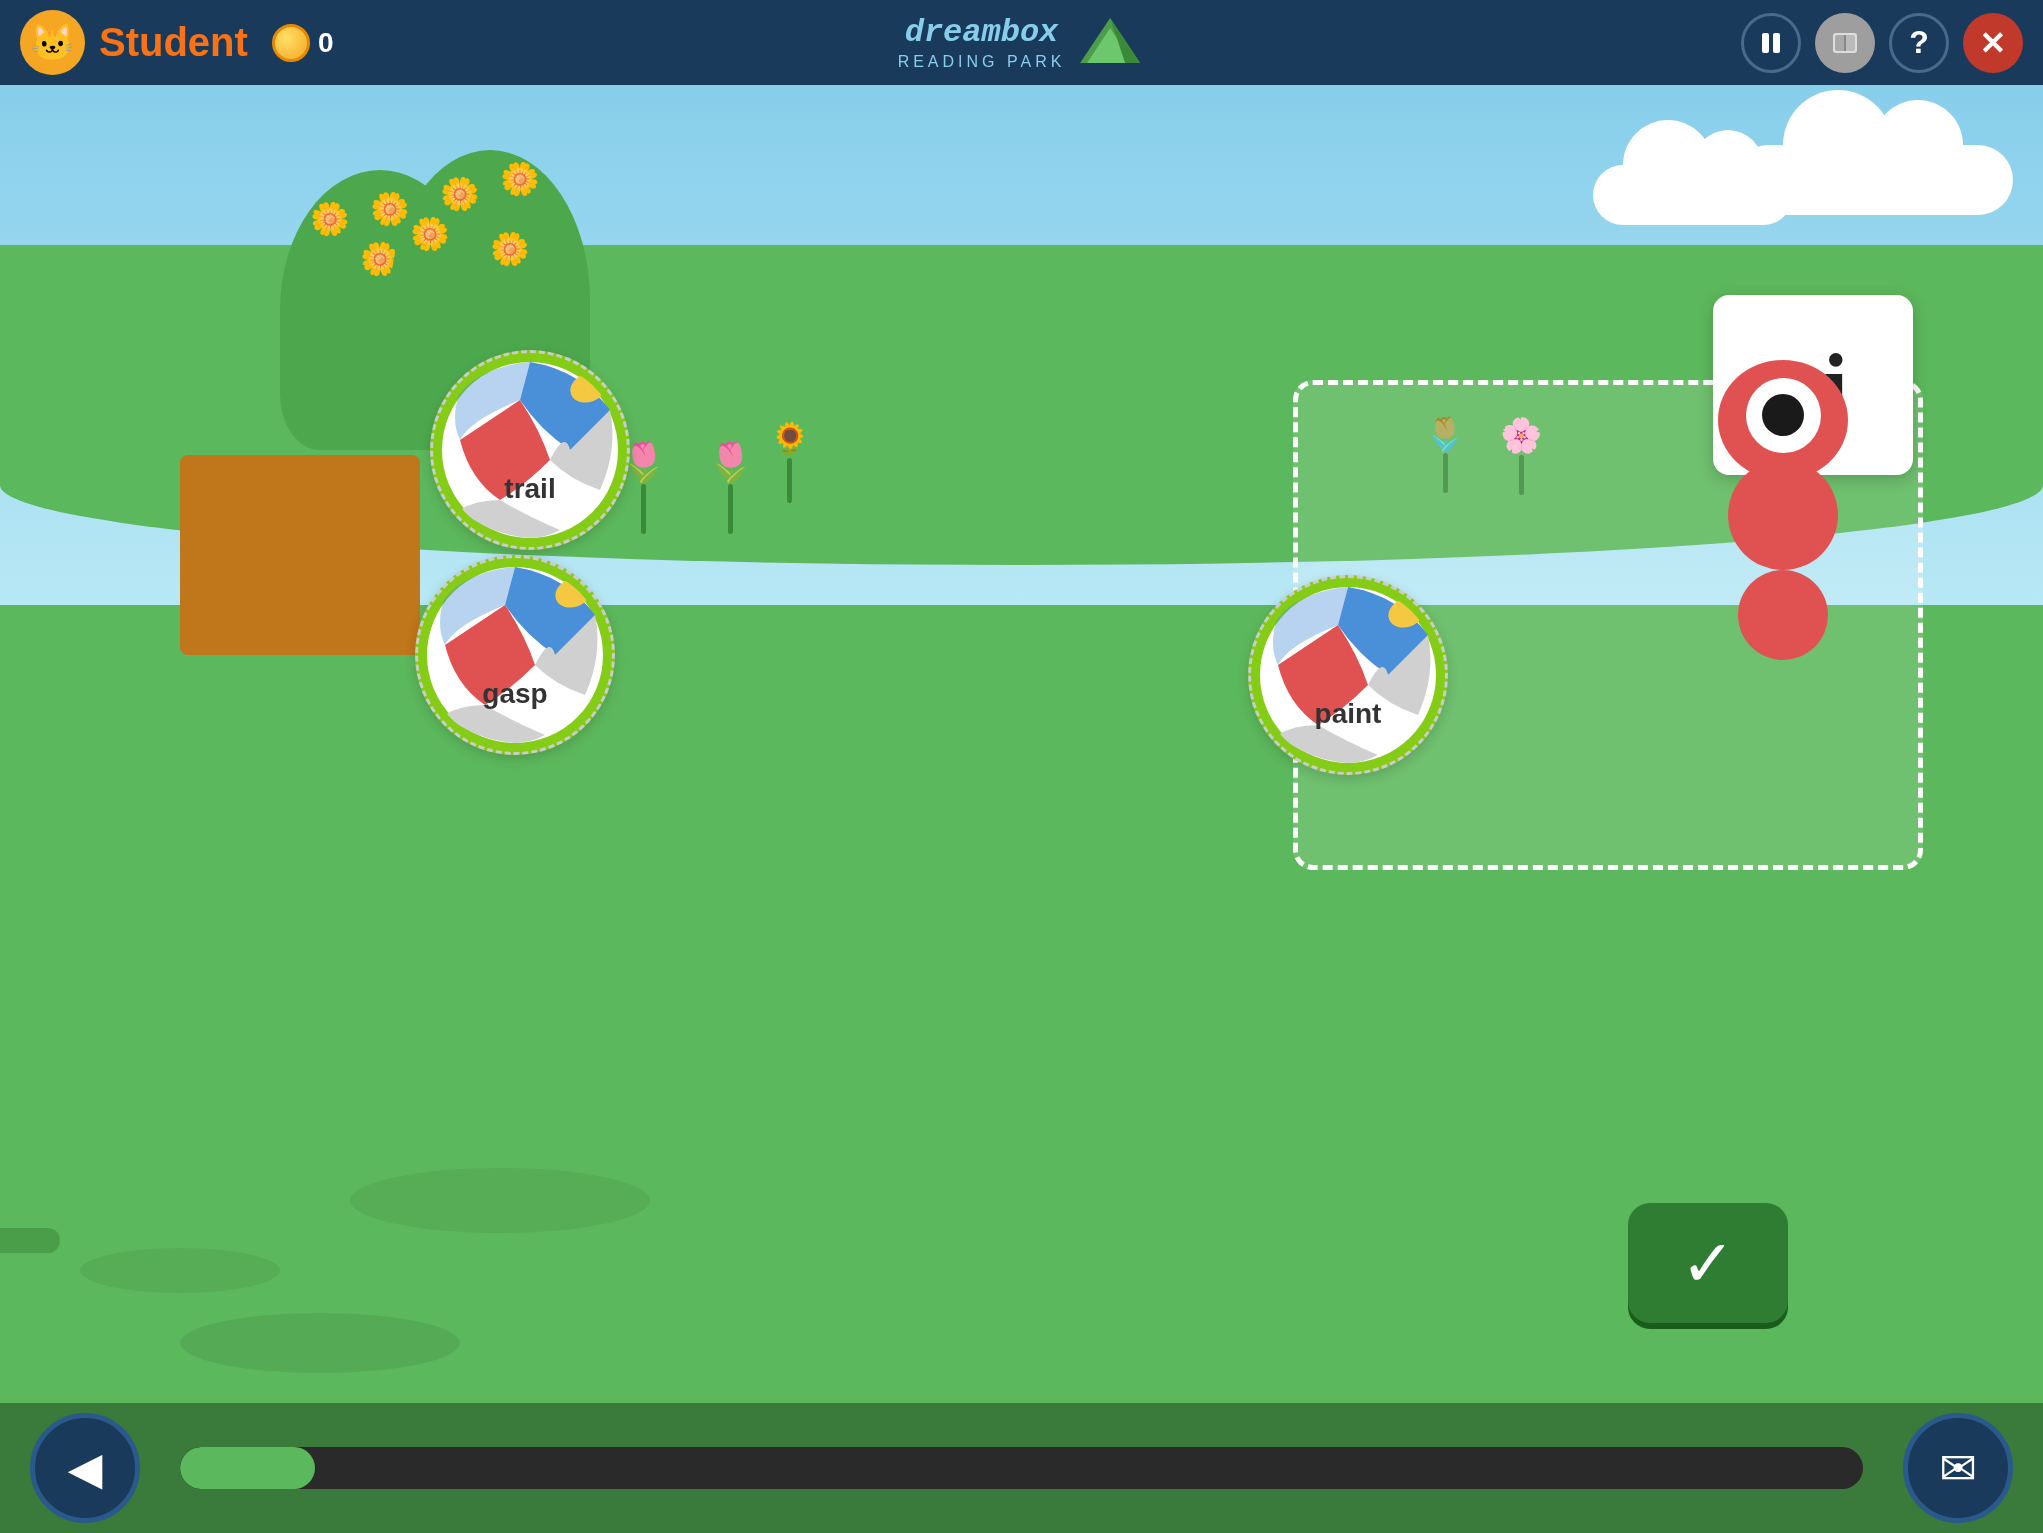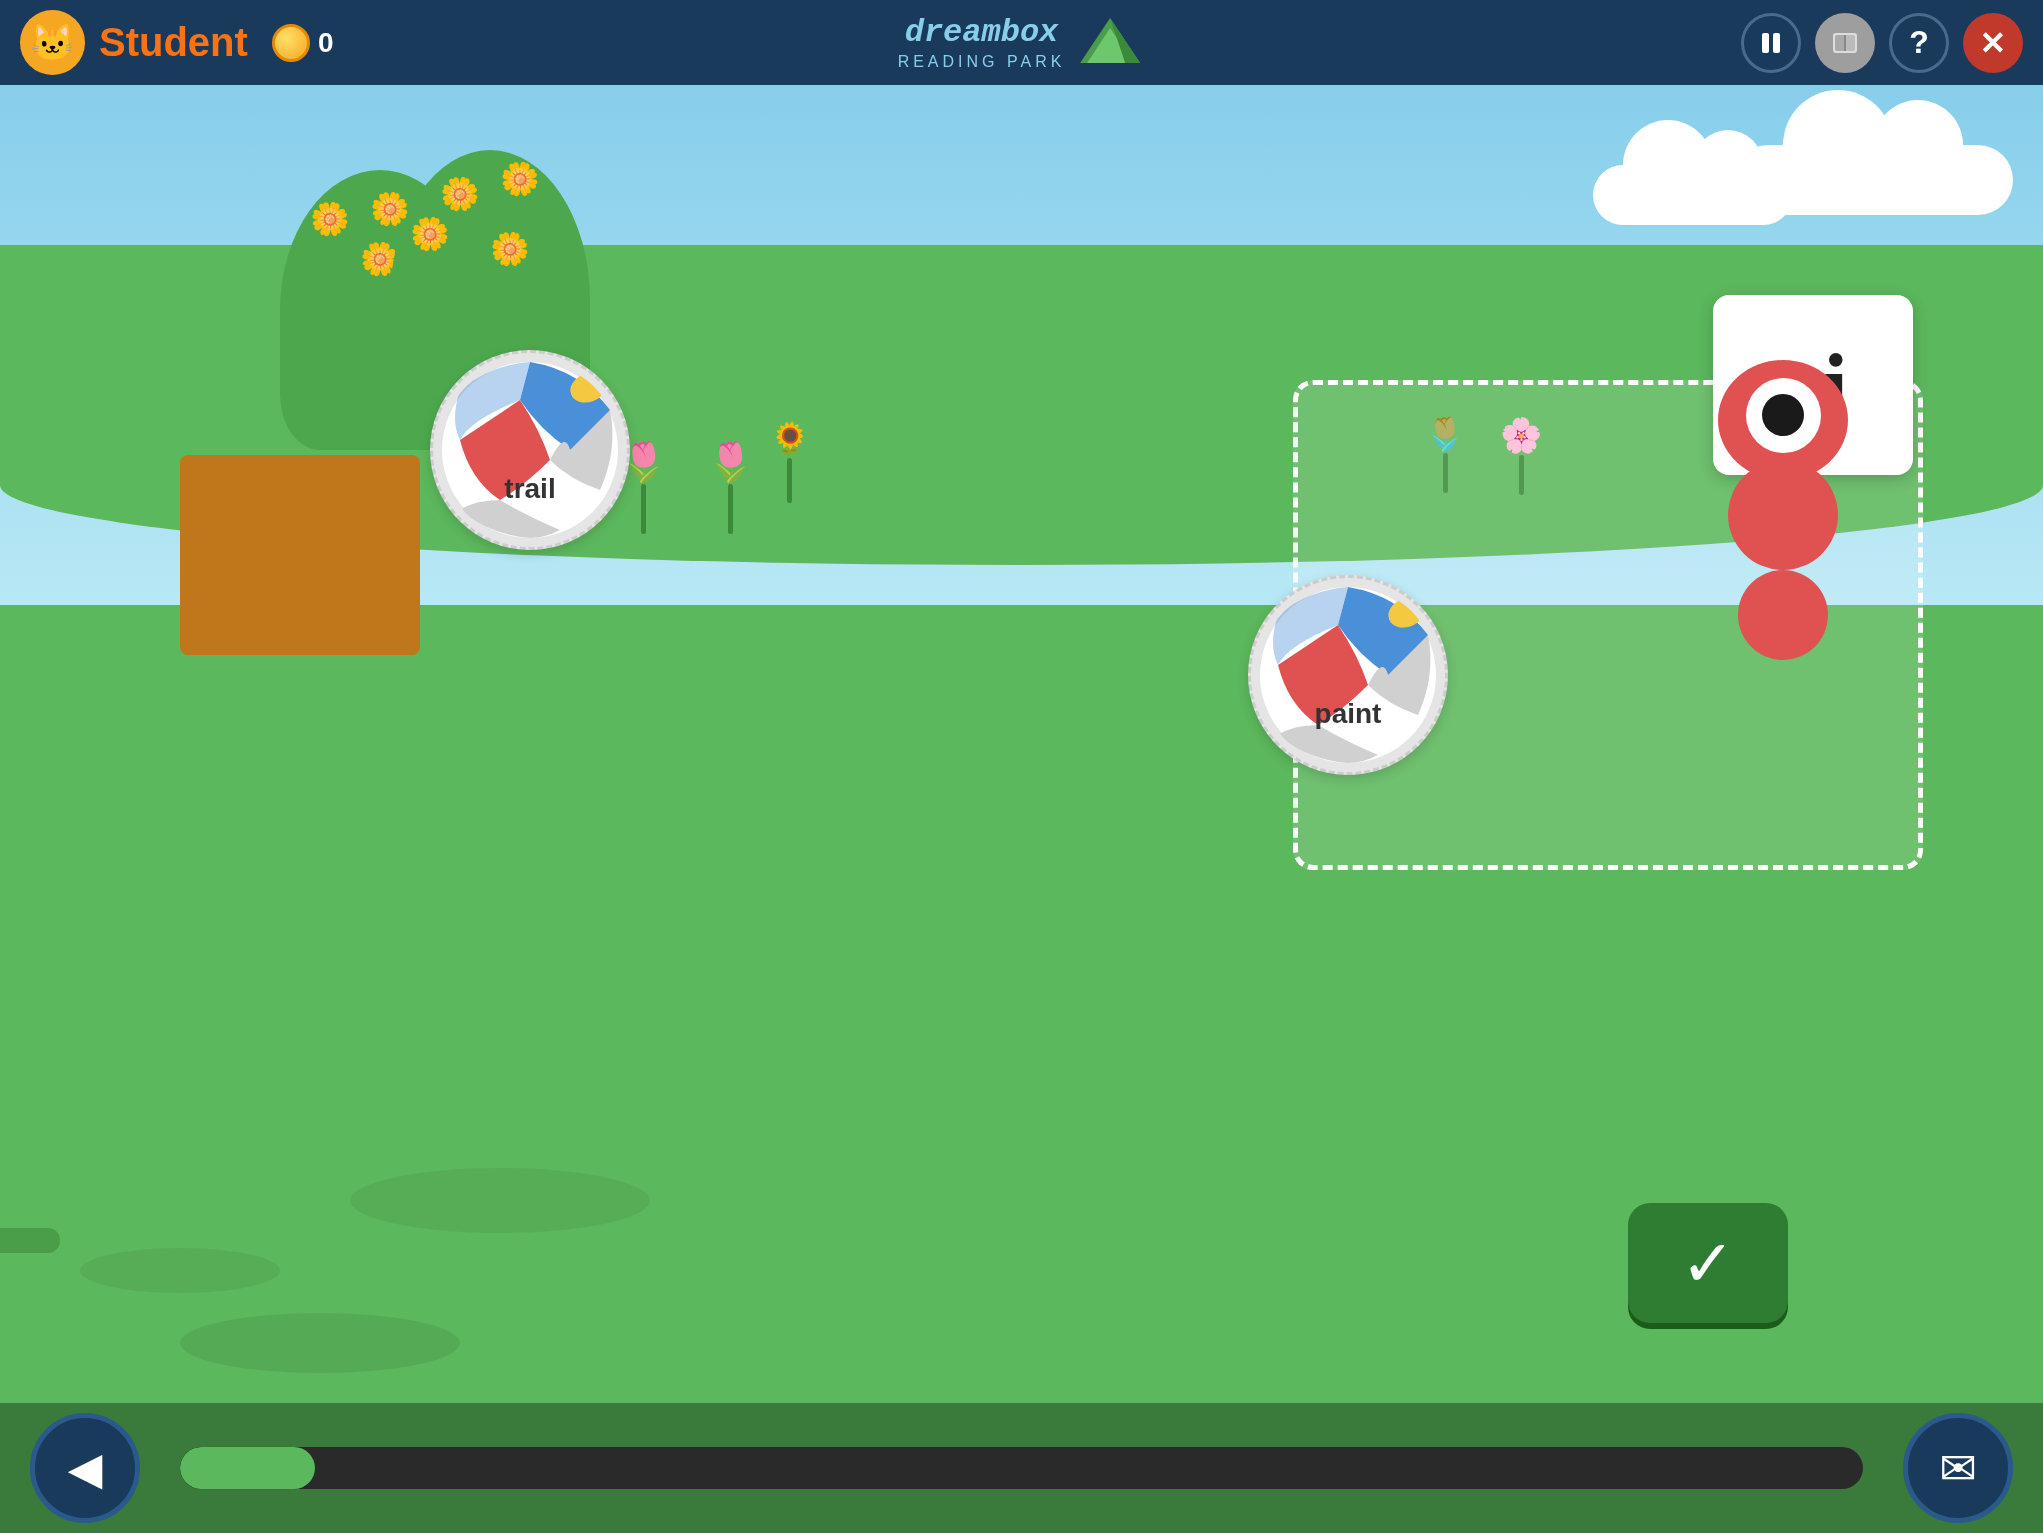--- a/index.html
+++ b/index.html
@@ -205,21 +205,21 @@
       border-radius: 20px;
       background: rgba(255,255,255,0.12);
     }
 
     
     .word-ball {
       position: absolute;
       width: 200px;
       height: 200px;
       border-radius: 50%;
-      background: #e5e5e5;
+      background: #84cc16;
       border: 3px dashed #ccc;
       display: flex;
       align-items: center;
       justify-content: center;
       cursor: pointer;
       box-shadow: 0 4px 12px rgba(0,0,0,0.15);
       overflow: hidden;
     }
     .ball-inner {
       width: 180px;
@@ -569,20 +569,34 @@
         <path d="M60,140 Q85,155 120,170 Q105,178 90,178 Q50,175 20,150 Q35,140 60,140 Z" fill="#d0d0d0"></path>
         <path d="M90,2 Q50,5 20,30 Q10,60 20,80 Q30,60 80,40 Z" fill="#4a90d9" opacity="0.4"></path>
 
         <ellipse cx="148" cy="28" rx="18" ry="14" fill="#f5c842" transform="rotate(-20, 148, 28)"></ellipse>
       </svg>
       <span class="ball-label">trail</span>
     </div>
   </div>
 
 
+  <div class="word-ball" style="left: 415px; top: 470px;">
+    <div class="ball-inner">
+      <svg width="180" height="180" viewBox="0 0 180 180">
+        <circle cx="90" cy="90" r="88" fill="white"></circle>
+        <path d="M90,2 Q140,10 170,50 Q155,80 130,90 Q100,70 80,40 Z" fill="#4a90d9"></path>
+        <path d="M170,50 Q178,90 160,130 Q130,120 110,100 Q125,70 130,90 Z" fill="#d0d0d0"></path>
+        <path d="M80,40 Q100,70 110,100 Q85,125 60,140 Q30,120 20,80 Z" fill="#e05252"></path>
+        <path d="M60,140 Q85,155 120,170 Q105,178 90,178 Q50,175 20,150 Q35,140 60,140 Z" fill="#d0d0d0"></path>
+        <path d="M90,2 Q50,5 20,30 Q10,60 20,80 Q30,60 80,40 Z" fill="#4a90d9" opacity="0.4"></path>
+        <ellipse cx="148" cy="28" rx="18" ry="14" fill="#f5c842" transform="rotate(-20, 148, 28)"></ellipse>
+      </svg>
+      <span class="ball-label">gasp</span>
+    </div>
+  </div>
 
   <div class="word-ball" style="right: 595px; top: 490px; left: auto;">
     <div class="ball-inner">
       <svg width="180" height="180" viewBox="0 0 180 180">
         <circle cx="90" cy="90" r="88" fill="white"></circle>
         <path d="M90,2 Q140,10 170,50 Q155,80 130,90 Q100,70 80,40 Z" fill="#4a90d9"></path>
         <path d="M170,50 Q178,90 160,130 Q130,120 110,100 Q125,70 130,90 Z" fill="#d0d0d0"></path>
         <path d="M80,40 Q100,70 110,100 Q85,125 60,140 Q30,120 20,80 Z" fill="#e05252"></path>
         <path d="M60,140 Q85,155 120,170 Q105,178 90,178 Q50,175 20,150 Q35,140 60,140 Z" fill="#d0d0d0"></path>
         <path d="M90,2 Q50,5 20,30 Q10,60 20,80 Q30,60 80,40 Z" fill="#4a90d9" opacity="0.4"></path>

